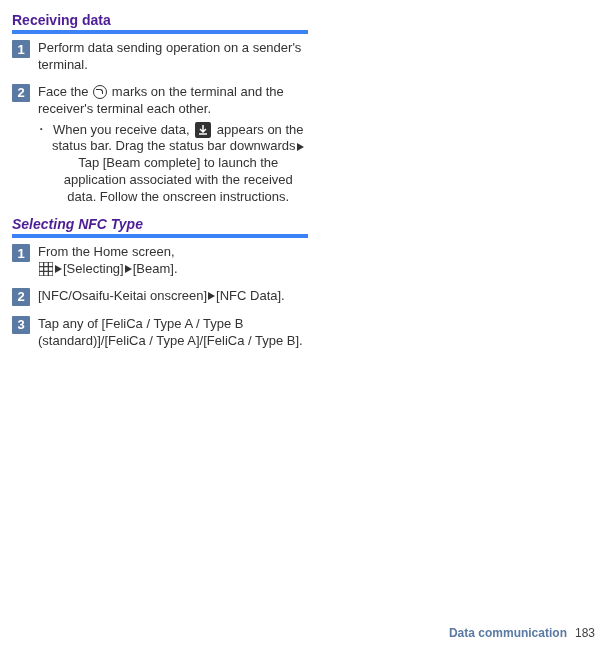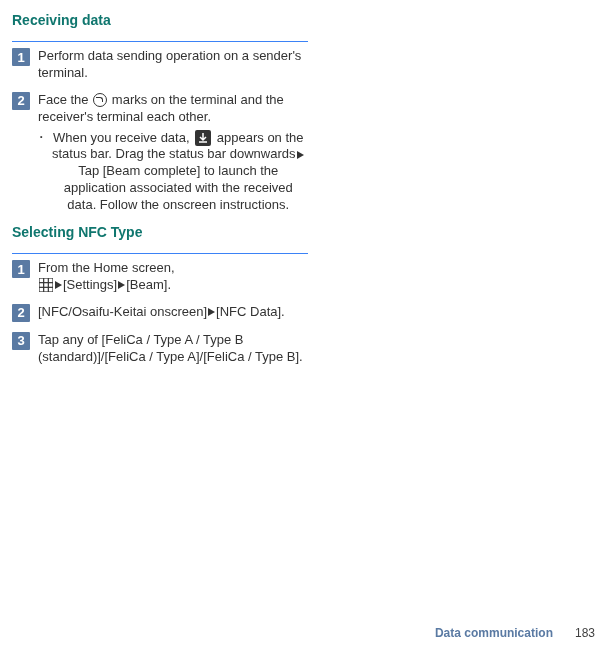--- a/index.html
+++ b/index.html
@@ -12,25 +12,25 @@
       background: #fff;
       width: 607px;
       height: 648px;
       position: relative;
       padding: 8px 12px;
     }
     .content {
       width: 296px;
     }
     .section-heading {
-      color: #0f766e;
+      color: #4c1d95;
       font-weight: bold;
       font-size: 14px;
-      border-bottom: 1px solid #3b82f6;
-      padding-bottom: 13px;
+      border-bottom: 4px solid #3b82f6;
+      padding-bottom: 2px;
       margin-bottom: 6px;
       margin-top: 4px;
     }
     .step {
       display: flex;
       margin-bottom: 10px;
     }
     .step-num {
       background: #5a7aa3;
       color: #fff;
@@ -68,21 +68,21 @@
       flex: 1;
       text-align: center;
     }
     .footer {
       position: absolute;
       bottom: 8px;
       right: 12px;
       font-size: 12px;
       display: flex;
       align-items: baseline;
-      gap: 22px;
+      gap: 8px;
     }
     .footer-label {
       color: #5a7aa3;
       font-weight: bold;
     }
     .footer-page {
       color: #404040;
     }
     .nfc-icon {
       display: inline-block;
@@ -131,20 +131,21 @@
       width: 0;
       height: 0;
       border-top: 4px solid transparent;
       border-bottom: 4px solid transparent;
       border-left: 7px solid #333;
       vertical-align: middle;
       margin: 0 1px;
     }
     .mt {
       margin-top: 4px;
+      font-style: italic;
     }
   </style>
 </head>
 <body>
 
 <div class="content">
 
   <div class="section-heading">Receiving data</div>
 
   <div class="step">
@@ -185,21 +186,21 @@
       <div class="step-title">
         <span>From the Home screen, </span><br>
         <span class="grid-icon">
           <svg width="14" height="14" viewBox="0 0 14 14">
               <rect x="0" y="0" width="14" height="14" fill="none" stroke="#333" stroke-width="1.2"></rect>
               <line x1="4.66" y1="0" x2="4.66" y2="14" stroke="#333" stroke-width="1.2"></line>
               <line x1="9.33" y1="0" x2="9.33" y2="14" stroke="#333" stroke-width="1.2"></line>
               <line x1="0" y1="4.66" x2="14" y2="4.66" stroke="#333" stroke-width="1.2"></line>
               <line x1="0" y1="9.33" x2="14" y2="9.33" stroke="#333" stroke-width="1.2"></line>
             </svg>
-        </span><span class="arrow-icon"></span><span>[Settings]</span><span class="arrow-icon"></span><span>[Beam].</span>
+        </span><span class="arrow-icon"></span><span>[Selecting]</span><span class="arrow-icon"></span><span>[Beam].</span>
       </div>
     </div>
   </div>
 
   <div class="step">
     <div class="step-num">2</div>
     <div class="step-body">
       <div class="step-title">
         <span>[NFC/Osaifu-Keitai onscreen]</span><span class="arrow-icon"></span><span>[NFC Data].</span>
       </div>

